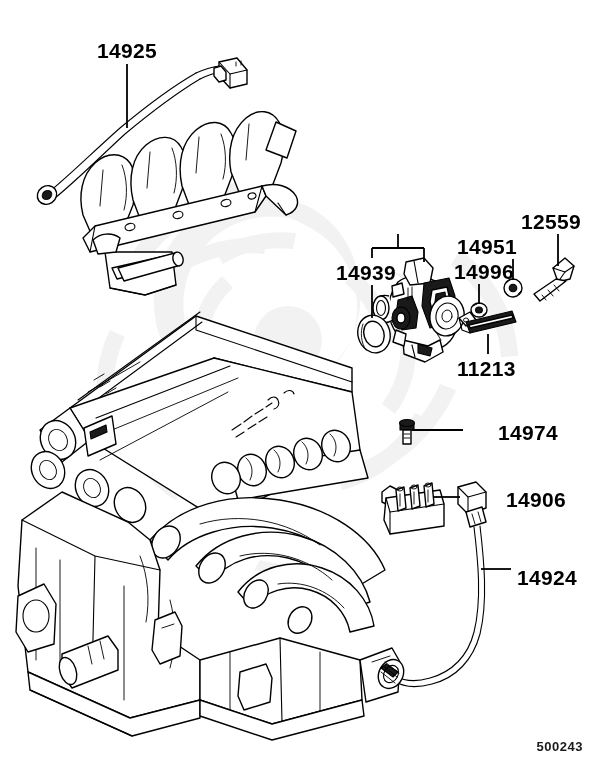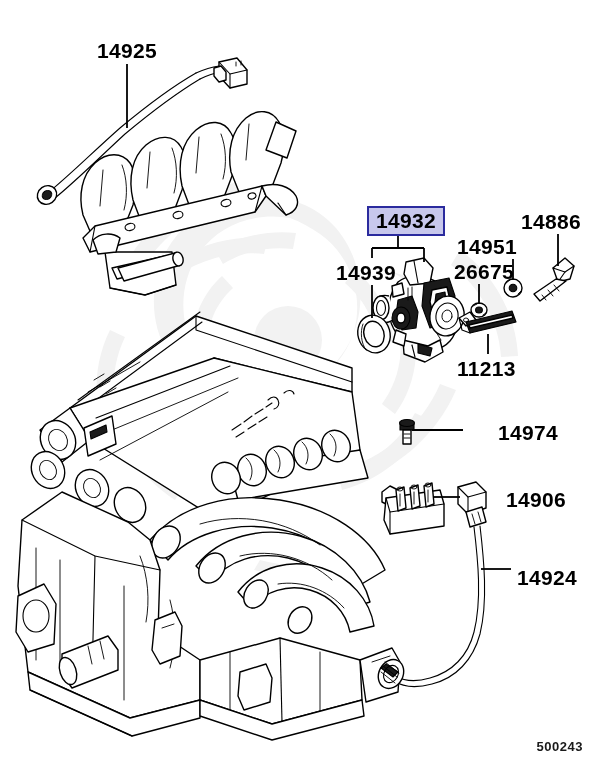--- a/index.html
+++ b/index.html
@@ -383,29 +383,28 @@
       <line class="leader" x1="412" y1="430" x2="463" y2="430"></line>
 
       <line class="leader" x1="434" y1="497" x2="460" y2="497"></line>
 
       <line class="leader" x1="481" y1="569" x2="511" y2="569"></line>
     </g>
   </svg>
 
   <div class="part-label" style="left:97px; top:40px;">14925</div>
 
-  <div class="part-label highlighted" style="left:367px; top:206px;">14932</div>
-
-  <div class="part-label" style="left:521px; top:211px;">14886</div>
+
+  <div class="part-label" style="left:521px; top:211px;">12559</div>
 
   <div class="part-label" style="left:457px; top:236px;">14951</div>
 
   <div class="part-label" style="left:336px; top:262px;">14939</div>
 
-  <div class="part-label" style="left:454px; top:261px;">26675</div>
+  <div class="part-label" style="left:454px; top:261px;">14996</div>
 
   <div class="part-label" style="left:457px; top:358px;">11213</div>
 
   <div class="part-label" style="left:470px; top:422px;margin-left:28px;">14974</div>
 
   <div class="part-label" style="left:467px; top:489px;padding-left:39px;">14906</div>
 
   <div class="part-label" style="left:517px; top:567px;">14924</div>
 
   <div id="diagram-id">500243</div>

